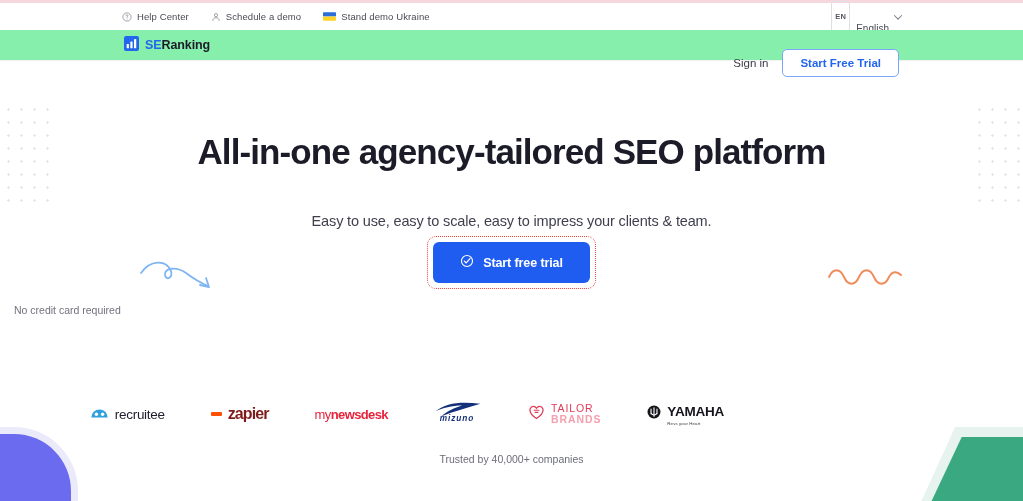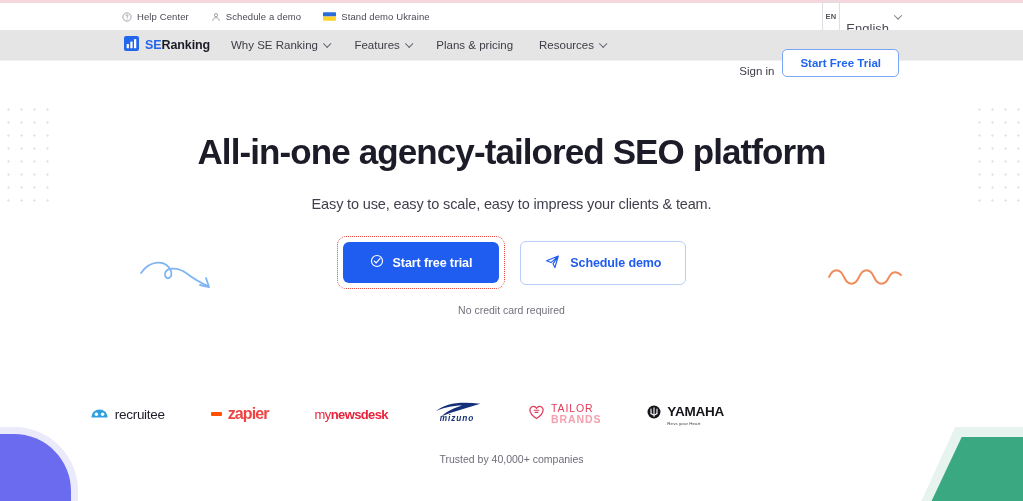--- a/index.html
+++ b/index.html
@@ -65,37 +65,37 @@
     justify-content: center;
     font-size: 7.5px;
     font-weight: bold;
     color: #55555f;
     border: 1px solid #dedee4;
     border-radius: 3px;
     padding: 11px 3px;
     line-height: 1;
     letter-spacing: .2px;
   }
-  .lang-label { font-size: 13px; color: #4a4a55; margin-top: 23px; }
+  .lang-label { font-size: 10px; color: #4a4a55; margin-top: 23px; }
   .chev {
     display: inline-block;
     width: 6px; height: 6px;
     border-right: 1.2px solid #7b7b88;
     border-bottom: 1.2px solid #7b7b88;
     transform: rotate(45deg) translate(-1px,-1px);
   }
 
   
   .navbar {
     position: absolute;
     top: 30px; left: 0;
     width: 1023px;
     height: 31px;
     border-bottom: 1px solid #f1f1f5;
-    background: #e5e5e5;
+    background: #86efac;
     display: flex;
     align-items: center;
     z-index: 5;
   }
   .brand {
     position: absolute;
     left: 124px;
     display: flex;
     align-items: center;
     gap: 6px;
@@ -130,22 +130,22 @@
     width: 5.5px; height: 5.5px;
     border-right: 1.3px solid #6a6a78;
     border-bottom: 1.3px solid #6a6a78;
     transform: rotate(45deg) translateY(-2px);
   }
 
   .nav-right {
     position: absolute;
     right: 124px;
     display: flex;
-    align-items: flex-end;
-    gap: 8px;
+    align-items: center;
+    gap: 14px;
     margin-top: 36px;
   }
   .signin {
     font-size: 11.5px;
     color: #3c3c46;
     cursor: pointer;
     white-space: nowrap;
   }
   .trial-btn {
     font-size: 11.5px;
@@ -186,21 +186,21 @@
     width: 1023px;
     text-align: center;
     font-size: 35px;
     font-weight: bold;
     color: #1c1c28;
     letter-spacing: -.9px;
     line-height: 1.1;
   }
   .hero-sub {
     position: absolute;
-    top: 135px;
+    top: 152px;
     width: 1023px;
     text-align: center;
     font-size: 14.5px;
     color: #3f3f4d;
     letter-spacing: -.15px;
   }
 
   .cta-row {
     position: absolute;
     top: 175px;
@@ -245,23 +245,23 @@
     padding: 12px 24px;
     cursor: pointer;
     white-space: nowrap;
     letter-spacing: -.1px;
   }
 
   .no-credit {
     position: absolute;
     top: 243px;
     width: 1023px;
-    text-align: center;
     font-size: 10.5px;
     color: #72727f;
+    padding-left: 14px;
   }
 
   .squiggle-left  { position: absolute; left: 138px; top: 196px; }
   .squiggle-right { position: absolute; left: 826px; top: 205px; }
 
   
   .logo-strip {
     position: absolute;
     top: 340px;
     width: 814px;
@@ -271,21 +271,21 @@
     gap: 46px;
   }
   .logo-item {
     display: flex;
     align-items: center;
     gap: 6px;
     height: 26px;
   }
   .logo-recruitee-text { font-size: 13.5px; color: #1d1d2b; letter-spacing: -.3px; }
   .logo-zapier-dash { width: 11px; height: 3.5px; background: #ff4f00; border-radius: 1px; }
-  .logo-zapier-text { font-size: 16px; font-weight: bold; color: #ef4444; letter-spacing: -.9px; }
+  .logo-zapier-text { font-size: 16px; font-weight: bold; color: #7f1d1d; letter-spacing: -.9px; }
   .logo-mnd { font-size: 13px; letter-spacing: -.6px; }
   .logo-mnd .my { color: #e8233c; font-weight: normal; }
   .logo-mnd .nd { color: #e8233c; font-weight: bold; }
   .logo-tailor-text { line-height: 1.02; }
   .logo-tailor-text .t1 { font-size: 10.5px; font-weight: normal; color: #e23b5a; letter-spacing: .9px; display:block; }
   .logo-tailor-text .t2 { font-size: 10.5px; font-weight: bold; color: #f4a0ae; letter-spacing: .9px; display:block; }
   .logo-yamaha-text { font-size: 13.5px; font-weight: bold; color: #14141a; letter-spacing: -.2px; line-height: 1; }
   .logo-yamaha-tag { font-size: 4.4px; color: #3a3a44; letter-spacing: .1px; margin-top: 1.5px; }
 
   .trusted {
@@ -387,37 +387,20 @@
       <svg width="15" height="15" viewBox="0 0 18 18">
         <rect x="0" y="0" width="18" height="18" rx="2.5" fill="#2266ee"></rect>
         <rect x="3.2" y="9.5" width="2.7" height="5.3" fill="#ffffff" rx=".5"></rect>
         <rect x="7.6" y="6.6" width="2.7" height="8.2" fill="#ffffff" rx=".5"></rect>
         <rect x="12" y="3.6" width="2.7" height="11.2" fill="#ffffff" rx=".5"></rect>
       </svg>
     </span>
     <span class="brand-text"><span class="brand-se">SE</span><span class="brand-ranking">Ranking</span></span>
   </div>
 
-  <div class="nav-links">
-    <div class="nav-link">
-      <span>Why SE Ranking</span>
-      <span class="nav-chev"></span>
-    </div>
-    <div class="nav-link">
-      <span>Features</span>
-      <span class="nav-chev"></span>
-    </div>
-    <div class="nav-link">
-      <span>Plans &amp; pricing</span>
-    </div>
-    <div class="nav-link">
-      <span>Resources</span>
-      <span class="nav-chev"></span>
-    </div>
-  </div>
 
   <div class="nav-right">
     <span class="signin">Sign in</span>
     <button class="trial-btn">Start Free Trial</button>
   </div>
 </div>
 
 <div class="hero">
 
   <div class="dot-grid dot-left"></div>
@@ -445,28 +428,20 @@
         <span>
           <svg width="14" height="14" viewBox="0 0 18 18">
             <circle cx="9" cy="9" r="7.1" fill="none" stroke="#ffffff" stroke-width="1.5"></circle>
             <path d="M5.6 9.2 L8 11.5 L12.8 5.9" fill="none" stroke="#ffffff" stroke-width="1.6" stroke-linecap="round" stroke-linejoin="round"></path>
           </svg>
         </span>
         <span>Start free trial</span>
       </button>
     </div>
 
-    <button class="btn-secondary">
-      <span>
-        <svg width="15" height="15" viewBox="0 0 18 18">
-          <path d="M16 2.4 L1.9 8.1 L7.3 10.3 L15.9 2.5 L9.6 11.8 L11.9 16.2 Z" fill="none" stroke="#1f5cf0" stroke-width="1.35" stroke-linejoin="round"></path>
-        </svg>
-      </span>
-      <span>Schedule demo</span>
-    </button>
   </div>
 
   <div class="no-credit">No credit card required</div>
 
   <div class="logo-strip">
 
     <div class="logo-item">
       <span>
         <svg width="19" height="14" viewBox="0 0 22 16">
           <path d="M1.5 14.5 A9.5 9.5 0 0 1 20.5 14.5 Z" fill="#2f9fe0"></path>

